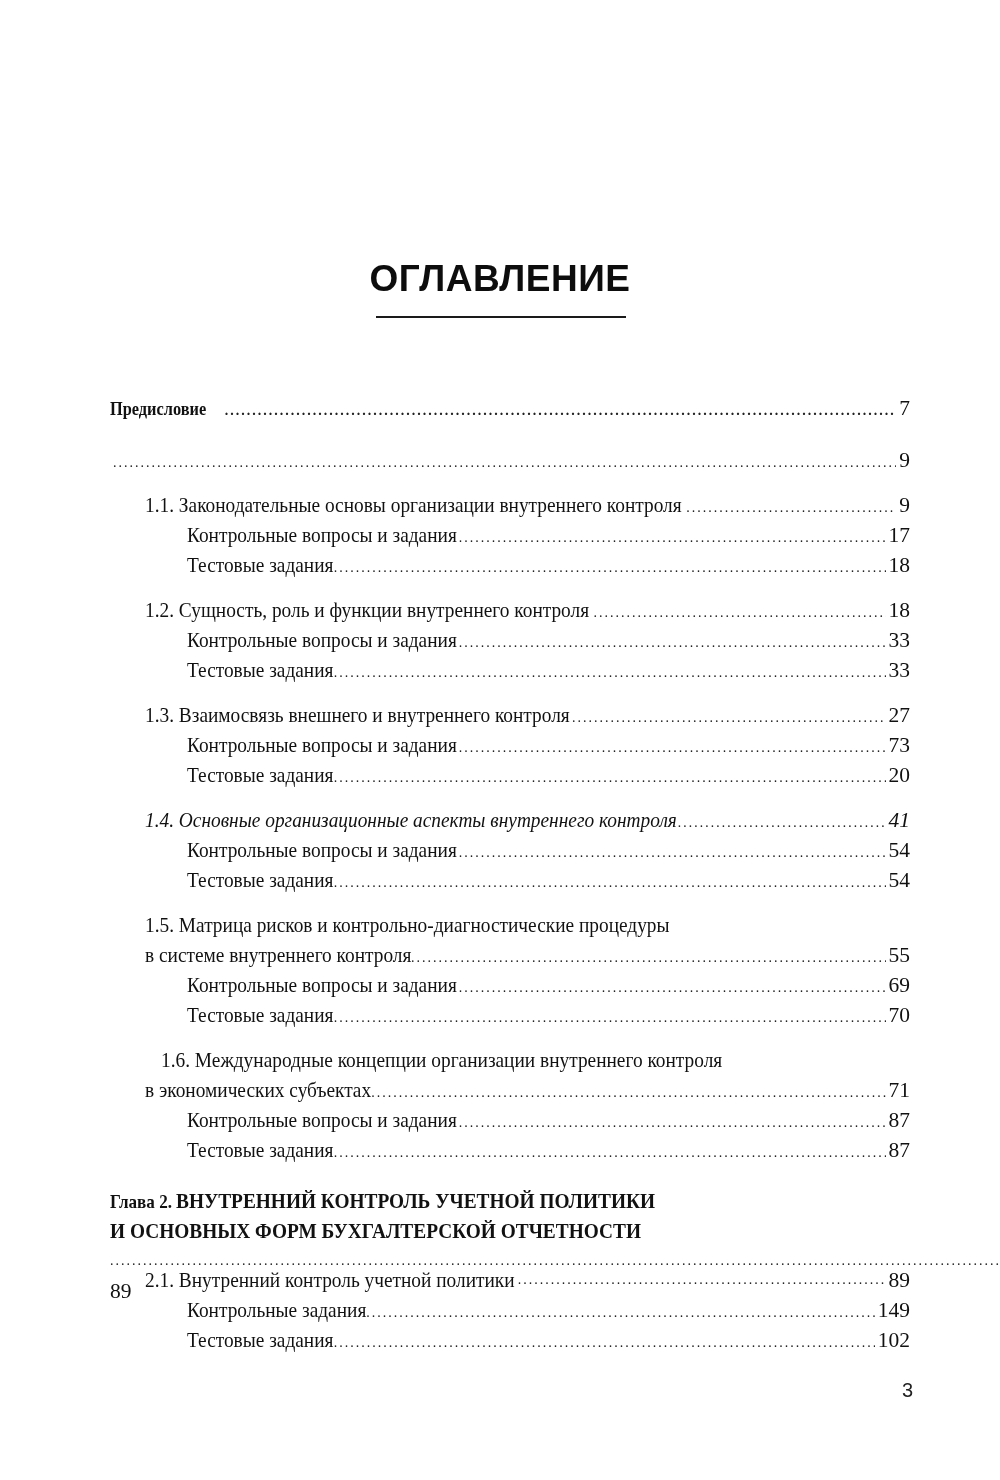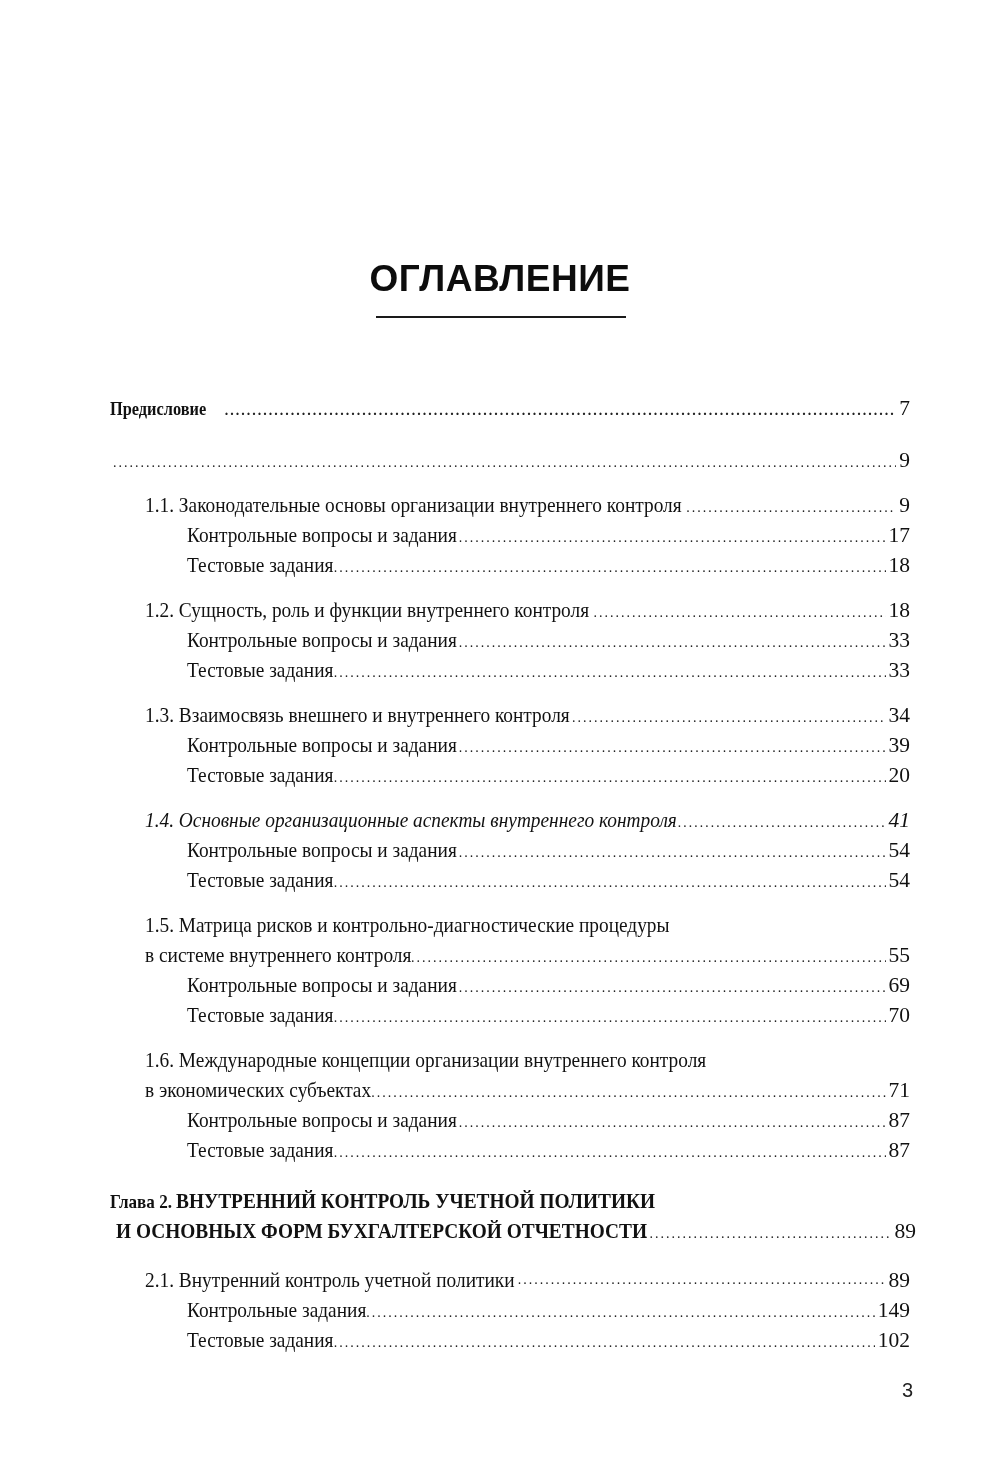--- a/index.html
+++ b/index.html
@@ -129,26 +129,26 @@
   </div>
   <div class="entry" style="top:655px; left:187px; width:723px;">
     <span class="label narrow">Тестовые задания</span>
     <span class="leader" style="margin-left:-16px;"></span>
     <span class="page-num">33</span>
   </div>
 
   <div class="entry" style="top:700px; left:145px; width:765px;">
     <span class="label narrow">1.3. Взаимосвязь внешнего и внутреннего контроля</span>
     <span class="leader" style="margin-left:-45px;"></span>
-    <span class="page-num">34</span>
+    <span class="page-num">27</span>
   </div>
   <div class="entry" style="top:730px; left:187px; width:723px;">
     <span class="label narrow">Контрольные вопросы и задания</span>
     <span class="leader" style="margin-left:-28px;"></span>
-    <span class="page-num">39</span>
+    <span class="page-num">73</span>
   </div>
   <div class="entry" style="top:760px; left:187px; width:723px;">
     <span class="label narrow">Тестовые задания</span>
     <span class="leader" style="margin-left:-16px;"></span>
     <span class="page-num">20</span>
   </div>
 
   <div class="entry" style="top:805px; left:145px; width:765px;font-style:italic;">
     <span class="label narrow">1.4. Основные организационные аспекты внутреннего контроля</span>
     <span class="leader" style="margin-left:-58px;"></span>
@@ -177,21 +177,21 @@
     <span class="label narrow">Контрольные вопросы и задания</span>
     <span class="leader" style="margin-left:-28px;"></span>
     <span class="page-num">69</span>
   </div>
   <div class="entry" style="top:1000px; left:187px; width:723px;">
     <span class="label narrow">Тестовые задания</span>
     <span class="leader" style="margin-left:-16px;"></span>
     <span class="page-num">70</span>
   </div>
 
-  <div class="plain-line" style="top:1045px; left:145px;">
+  <div class="plain-line" style="top:1045px; left:161px;">
     <span class="narrow">1.6. Международные концепции организации внутреннего контроля</span>
   </div>
   <div class="entry" style="top:1075px; left:145px; width:765px;">
     <span class="label narrow">в экономических субъектах</span>
     <span class="leader" style="margin-left:-25px;"></span>
     <span class="page-num">71</span>
   </div>
   <div class="entry" style="top:1105px; left:187px; width:723px;">
     <span class="label narrow">Контрольные вопросы и задания</span>
     <span class="leader" style="margin-left:-28px;"></span>
@@ -200,21 +200,21 @@
   <div class="entry" style="top:1135px; left:187px; width:723px;">
     <span class="label narrow">Тестовые задания</span>
     <span class="leader" style="margin-left:-16px;"></span>
     <span class="page-num">87</span>
   </div>
 
   <div class="plain-line" style="top:1186px; left:110px;">
     <span class="chapter-label-prefix narrow">Глава 2.</span>
     <span class="chapter-text narrow" style="margin-left:-8px;">ВНУТРЕННИЙ КОНТРОЛЬ УЧЕТНОЙ ПОЛИТИКИ</span>
   </div>
-  <div class="entry" style="top:1216px; left:116px; width:800px;">
+  <div class="entry" style="top:1216px; left:110px; width:800px;flex-direction:column;">
     <span class="label chapter-text narrow">И ОСНОВНЫХ ФОРМ БУХГАЛТЕРСКОЙ ОТЧЕТНОСТИ</span>
     <span class="leader" style="margin-left:-62px;"></span>
     <span class="page-num">89</span>
   </div>
 
   <div class="entry" style="top:1265px; left:145px; width:765px;align-items:center;">
     <span class="label narrow">2.1. Внутренний контроль учетной политики</span>
     <span class="leader" style="margin-left:-38px;"></span>
     <span class="page-num">89</span>
   </div>

